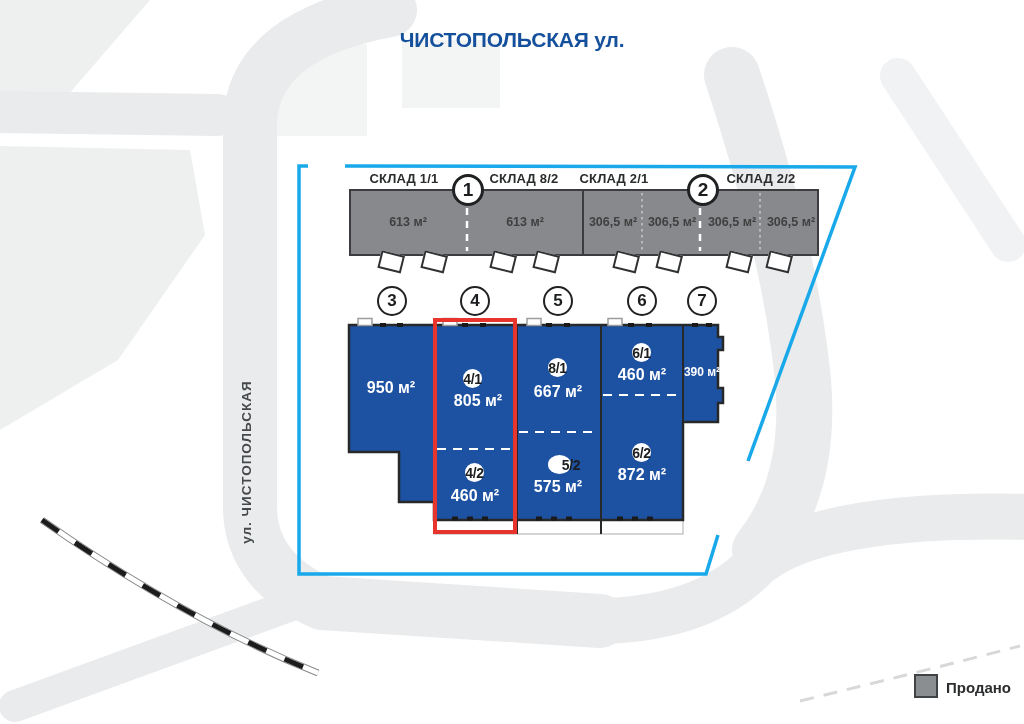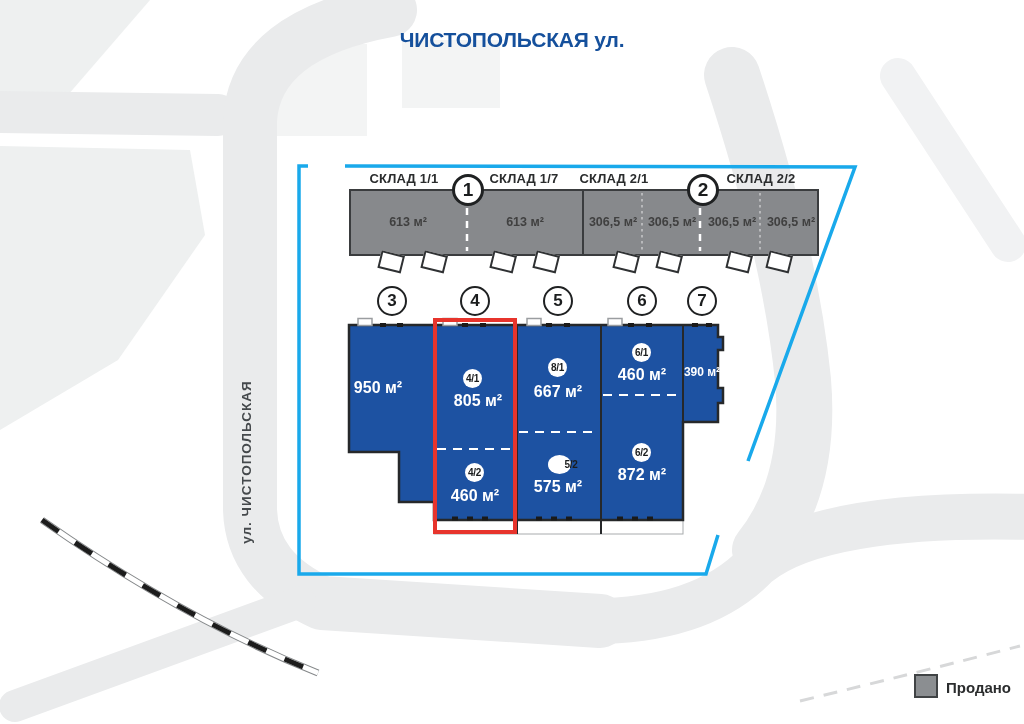--- a/index.html
+++ b/index.html
@@ -22,21 +22,21 @@
              white-space:nowrap;}
 
   
   .circle-num{width:32px;height:32px;border-radius:50%;background:#fff;border:3px solid #1f2122;
               display:flex;align-items:center;justify-content:center;font-size:19px;font-weight:700;
               color:#1b1d1e;}
   .circle-sm{width:30px;height:30px;border-width:2.5px;font-size:17px;}
 
   
   .badge{width:19px;height:19px;border-radius:50%;background:#fff;display:flex;align-items:center;
-         justify-content:center;font-size:10px;font-weight:700;color:#1b1d1e;letter-spacing:-0.3px;}
+         justify-content:center;font-size:14px;font-weight:700;color:#1b1d1e;letter-spacing:-0.3px;}
 
   
   .blue-area{transform:translateX(-50%);font-size:16px;font-weight:600;color:#fff;white-space:nowrap;}
   .blue-area.small{font-size:12px;}
 
   
   .flap{width:24px;height:18px;background:#fff;border:2px solid #2f3133;
         transform:rotate(14deg);transform-origin:100% 0;}
 
   
@@ -144,41 +144,41 @@
   <div class="abs flap" style="left:493px;top:256px;"></div>
   <div class="abs flap" style="left:536px;top:256px;"></div>
   <div class="abs flap" style="left:616px;top:256px;"></div>
   <div class="abs flap" style="left:659px;top:256px;"></div>
   <div class="abs flap" style="left:729px;top:256px;"></div>
   <div class="abs flap" style="left:769px;top:256px;"></div>
 
   <div class="abs title1">ЧИСТОПОЛЬСКАЯ ул.</div>
 
   <div class="abs sec-name" style="left:404px;">СКЛАД 1/1</div>
-  <div class="abs sec-name" style="left:524px;">СКЛАД 1/7</div>
+  <div class="abs sec-name" style="left:524px;">СКЛАД 8/2</div>
   <div class="abs sec-name" style="left:614px;">СКЛАД 2/1</div>
   <div class="abs sec-name" style="left:761px;">СКЛАД 2/2</div>
 
   <div class="abs circle-num" style="left:452px;top:174px;">1</div>
   <div class="abs circle-num" style="left:687px;top:174px;">2</div>
 
   <div class="abs gray-area" style="left:408px;">613 м²</div>
   <div class="abs gray-area" style="left:525px;">613 м²</div>
   <div class="abs gray-area" style="left:613px;">306,5 м²</div>
   <div class="abs gray-area" style="left:672px;">306,5 м²</div>
   <div class="abs gray-area" style="left:732px;">306,5 м²</div>
   <div class="abs gray-area" style="left:791px;">306,5 м²</div>
 
   <div class="abs circle-num circle-sm" style="left:377px;top:286px;">3</div>
   <div class="abs circle-num circle-sm" style="left:460px;top:286px;">4</div>
   <div class="abs circle-num circle-sm" style="left:543px;top:286px;">5</div>
   <div class="abs circle-num circle-sm" style="left:627px;top:286px;">6</div>
   <div class="abs circle-num circle-sm" style="left:687px;top:286px;">7</div>
 
-  <div class="abs blue-area" style="left:378px;top:379px;">950 м²</div>
+  <div class="abs blue-area" style="left:391px;top:379px;">950 м²</div>
 
   <div class="abs badge" style="left:463px;top:369px;">4/1</div>
   <div class="abs blue-area" style="left:478px;top:392px;">805 м²</div>
   <div class="abs badge" style="left:465px;top:463px;">4/2</div>
   <div class="abs blue-area" style="left:475px;top:487px;">460 м²</div>
 
   <div class="abs badge" style="left:548px;top:358px;">8/1</div>
   <div class="abs blue-area" style="left:558px;top:383px;">667 м²</div>
   <div class="abs badge" style="left:548px;top:455px;padding-left:23px;">5/2</div>
   <div class="abs blue-area" style="left:558px;top:478px;">575 м²</div>

